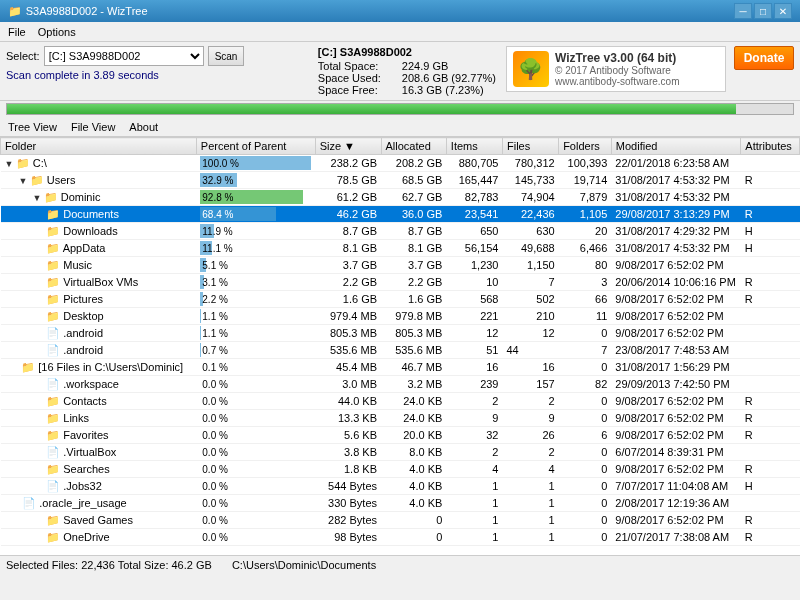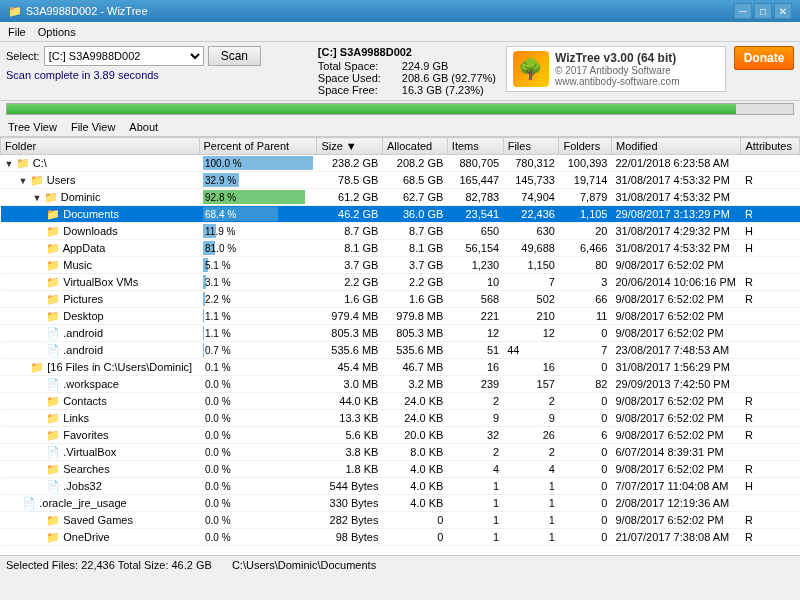--- a/index.html
+++ b/index.html
@@ -15,21 +15,21 @@
     .menu-bar { background: #f0f0f0; height: 20px; display: flex; align-items: center; padding: 0 2px; border-bottom: 1px solid #ccc; }
     .menu-item { padding: 2px 6px; cursor: pointer; font-size: 11px; }
     
     
     .header { background: #f0f0f0; padding: 4px 6px; border-bottom: 1px solid #ccc; display: flex; align-items: flex-start; gap: 10px; }
     .header-left { flex: 1; }
     .header-right { display: flex; align-items: flex-start; gap: 8px; }
     .select-row { display: flex; align-items: center; gap: 4px; margin-bottom: 3px; }
     .select-label { font-size: 11px; }
     .drive-select { width: 160px; height: 20px; font-size: 11px; border: 1px solid #aaa; background: white; }
-    .scan-btn { height: 20px; padding: 0 12px; font-size: 12px; background: linear-gradient(to bottom, #f5f5f5, #ddd); border: 1px solid #aaa; cursor: pointer; }
+    .scan-btn { height: 20px; padding: 0 6px; font-size: 10px; background: linear-gradient(to bottom, #f5f5f5, #ddd); border: 1px solid #aaa; cursor: pointer; }
     .selection-info { font-size: 11px; }
     .selection-info .sel-title { font-weight: bold; margin-bottom: 2px; }
     .info-row { display: flex; gap: 4px; }
     .info-label { width: 80px; }
     .scan-status { font-size: 11px; color: #007; margin-top: 2px; }
     
     
     .wiztree-logo { background: #fff; border: 1px solid #ccc; padding: 4px 6px; display: flex; align-items: center; gap: 6px; min-width: 220px; }
     .logo-icon { width: 36px; height: 36px; background: linear-gradient(135deg, #ff8800, #ffcc00); border-radius: 4px; display: flex; align-items: center; justify-content: center; font-size: 20px; }
     .logo-text { font-size: 12px; font-weight: bold; color: #333; }
@@ -248,21 +248,21 @@
             <td style="text-align: right;">630</td>
             <td style="text-align: right;">20</td>
             <td style="text-align: left;">31/08/2017 4:29:32 PM</td>
             <td style="text-align: left;">H</td>
           </tr>
           <tr>
             <td style="padding-left: 46px;"><span style="color:#333;font-size:9px;"></span><span style="color:#f0c040;">📁</span> <span>AppData</span></td>
             <td>
               <div class="bar-container">
                 <div class="bar-fill" style="width:11%;background:#4a9fd4;opacity:0.7;"></div>
-                <span class="bar-text">81.0 %</span>
+                <span class="bar-text">11.1 %</span>
               </div>
             </td>
             <td style="text-align: right;">8.1 GB</td>
             <td style="text-align: right;">8.1 GB</td>
             <td style="text-align: right;">56,154</td>
             <td style="text-align: right;">49,688</td>
             <td style="text-align: right;">6,466</td>
             <td style="text-align: left;">31/08/2017 4:53:32 PM</td>
             <td style="text-align: left;">H</td>
           </tr>
@@ -356,21 +356,21 @@
             </td>
             <td style="text-align: right;">535.6 MB</td>
             <td style="text-align: right;">535.6 MB</td>
             <td style="text-align: right;">51</td>
             <td style="text-align: left;">44</td>
             <td style="text-align: right;">7</td>
             <td style="text-align: left;">23/08/2017 7:48:53 AM</td>
             <td style="text-align: left;"></td>
           </tr>
           <tr>
-            <td style="padding-left: 30px;"><span style="color:#333;font-size:9px;"></span><span style="color:#f0c040;">📁</span> <span>[16 Files in C:\Users\Dominic]</span></td>
+            <td style="padding-left: 21px;"><span style="color:#333;font-size:9px;"></span><span style="color:#f0c040;">📁</span> <span>[16 Files in C:\Users\Dominic]</span></td>
             <td>
               <div class="bar-container">
                 <div class="bar-fill" style="width:0%;background:#4a9fd4;opacity:0.7;"></div>
                 <span class="bar-text">0.1 %</span>
               </div>
             </td>
             <td style="text-align: right;">45.4 MB</td>
             <td style="text-align: right;">46.7 MB</td>
             <td style="text-align: right;">16</td>
             <td style="text-align: right;">16</td>

